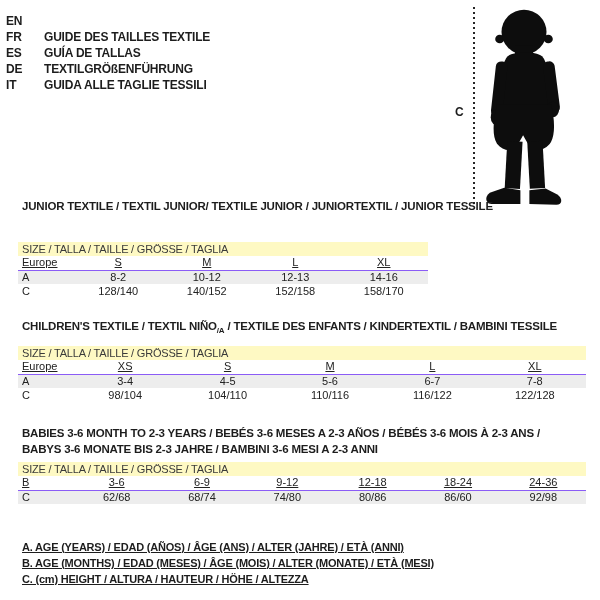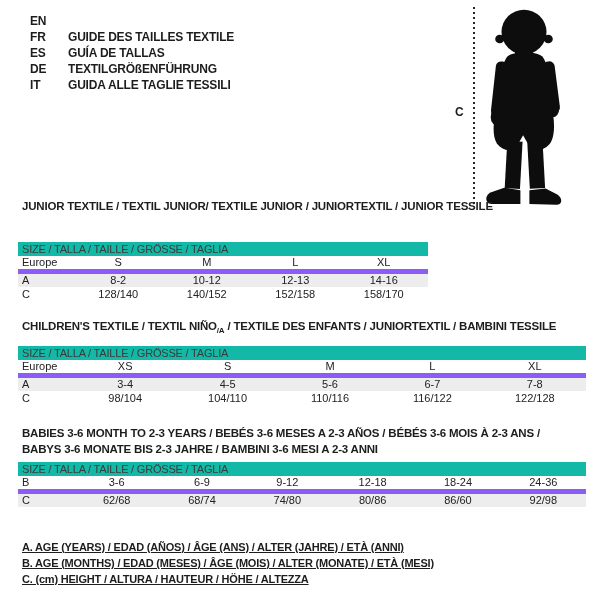--- a/index.html
+++ b/index.html
@@ -4,43 +4,43 @@
 <style>
   * { margin:0; padding:0; box-sizing:border-box; }
   html,body { width:600px; height:600px; }
   body {
     position:relative; overflow:hidden; background:#ffffff;
     font-family:"Liberation Sans", sans-serif; color:#1d1d1d;
   }
   .abs { position:absolute; }
 
   
-  .lang-block { left:30px; top:13px; }
+  .lang-block { left:6px; top:13px; }
   .lang-row { display:flex; line-height:16px; font-size:12px; font-weight:bold; letter-spacing:-0.2px; }
   .lang-code { width:38px; }
 
   
   .height-line { left:473px; top:7px; width:2px; height:199px;
     background:repeating-linear-gradient(to bottom, #262626 0 2px, transparent 2px 5px); }
   .height-label { left:455px; top:105px; font-size:12px; font-weight:bold; }
   .baby-svg { left:479px; top:8px; width:90px; height:202px; }
 
   
   .sec-title { font-size:11.5px; font-weight:bold; letter-spacing:-0.2px; white-space:nowrap; }
   .sub { font-size:8px; vertical-align:sub; }
 
   
   .size-table { position:absolute; border-collapse:collapse; table-layout:fixed;
     font-size:11px; line-height:13px; }
-  .size-table th { background:#14b8a6; font-weight:normal; text-align:left;
+  .size-table th { background:#fef9c3; font-weight:normal; text-align:left;
     padding:0 0 0 4px; height:14px; font-size:11px; color:#3a3a3a; letter-spacing:-0.2px; }
   .size-table td { height:14px; padding:0; text-align:center; color:#222222; }
   .size-table td.lbl { text-align:left; padding-left:4px; }
   tr.alt td { background:#ededed; }
-  tr.uline td { border-bottom:5px solid #8b5cf6; }
+  tr.uline td { border-bottom:1px solid #8b5cf6;text-decoration:underline; }
   col.w-label { width:56px; }
 
   .t-junior   { left:18px; top:242px; width:410px; }
   .t-children { left:18px; top:346px; width:568px; }
   .t-babies   { left:18px; top:462px; width:568px; }
 
   .title-junior   { left:22px; top:200px; }
   .title-children { left:22px; top:320px; }
   .title-babies   { left:22px; top:425px; line-height:16px; }
 
@@ -125,21 +125,21 @@
       <td class="lbl">C</td>
       <td>128/140</td>
       <td>140/152</td>
       <td>152/158</td>
       <td>158/170</td>
     </tr>
   </tbody>
 </table>
 
 <div class="abs sec-title title-children">
-  <span>CHILDREN'S TEXTILE / TEXTIL NIÑO</span><span class="sub">/A</span><span> / TEXTILE DES ENFANTS / JUNIORTEXTIL / BAMBINI TESSILE</span>
+  <span>CHILDREN'S TEXTILE / TEXTIL NIÑO</span><span class="sub">/A</span><span> / TEXTILE DES ENFANTS / KINDERTEXTIL / BAMBINI TESSILE</span>
 </div>
 <table class="size-table t-children">
   <colgroup>
       <col class="w-label">
       <col>
       <col>
       <col>
       <col>
       <col>
     </colgroup>

